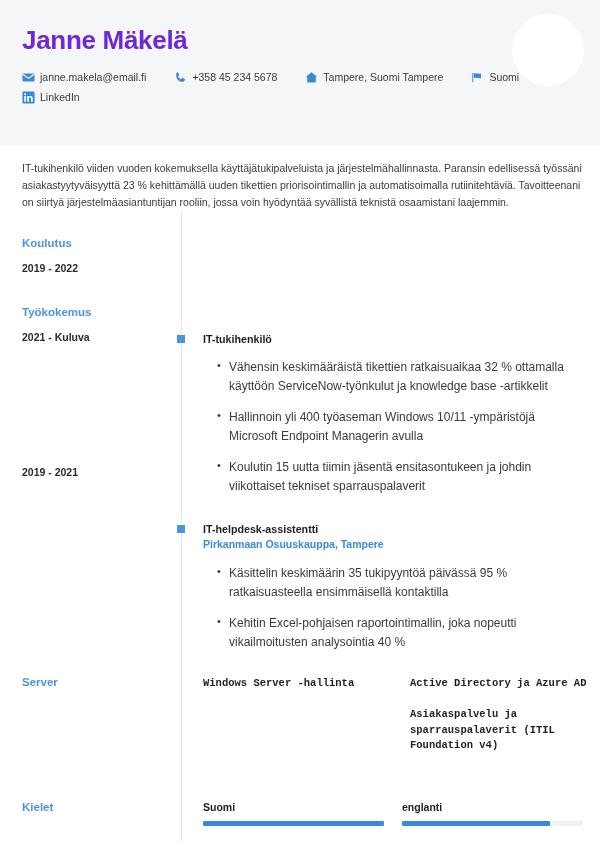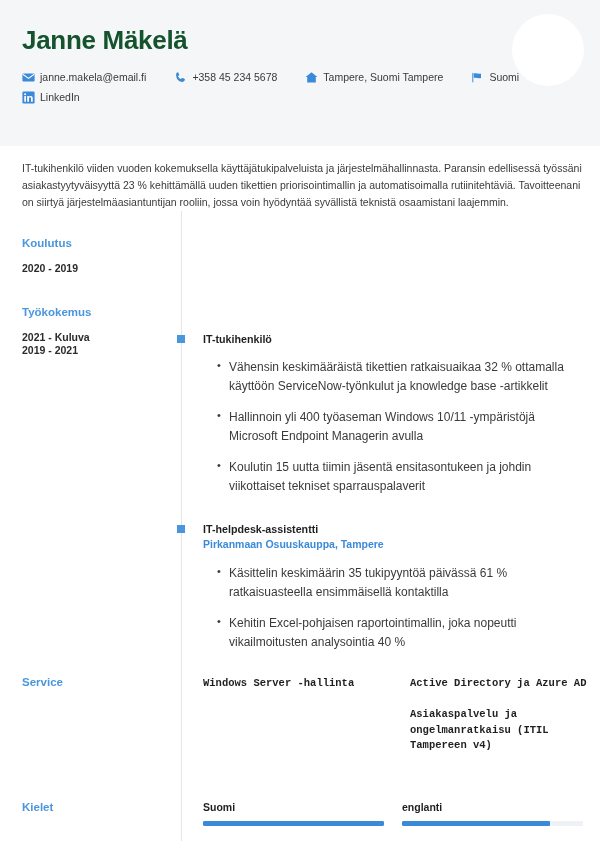--- a/index.html
+++ b/index.html
@@ -18,21 +18,21 @@
 
   
   .header {
     background: #f5f6f7;
     padding: 26px 22px 18px 22px;
     position: relative;
     height: 146px;
     box-sizing: border-box;
   }
   .name {
-    color: #14532d;
+    color: #6d28d9;
     font-size: 26px;
     font-weight: bold;
     letter-spacing: -0.3px;
     margin: 0 0 16px 0;
     line-height: 1.1;
   }
   .contact-rows {
     display: flex;
     flex-direction: column;
     gap: 7px;
@@ -288,32 +288,32 @@
 <div class="summary">
   <div>IT-tukihenkilö viiden vuoden kokemuksella käyttäjätukipalveluista ja järjestelmähallinnasta. Paransin edellisessä työssäni asiakastyytyväisyyttä 23 % kehittämällä uuden tikettien priorisointimallin ja automatisoimalla rutiinitehtäviä. Tavoitteenani on siirtyä järjestelmäasiantuntijan rooliin, jossa voin hyödyntää syvällistä teknistä osaamistani laajemmin.</div>
 </div>
 
 <div class="body-wrap">
   <div class="vline"></div>
 
   <div class="section sp-edu">
     <div class="col-left">
       <div class="sec-title">Koulutus</div>
-      <div class="date">2020 - 2019</div>
+      <div class="date">2019 - 2022</div>
     </div>
     <div class="col-right">
       <div style="height:26px"></div>
     </div>
   </div>
 
   <div class="section">
     <div class="col-left">
       <div class="sec-title">Työkokemus</div>
       <div class="date">2021 - Kuluva</div>
-      <div class="date" style="">2019 - 2021</div>
+      <div class="date" style="margin-top:122px">2019 - 2021</div>
     </div>
 
     <div class="col-right">
       <div style="height:26px"></div>
 
       <div class="entry">
         <span class="marker"></span>
         <div class="job-title">IT-tukihenkilö</div>
         <ul class="bullets">
           <li>Vähensin keskimääräistä tikettien ratkaisuaikaa 32 % ottamalla käyttöön ServiceNow-työnkulut ja knowledge base -artikkelit</li>
@@ -322,41 +322,41 @@
         </ul>
       </div>
 
       <div style="height:24px"></div>
 
       <div class="entry">
         <span class="marker"></span>
         <div class="job-title">IT-helpdesk-assistentti</div>
         <div class="org">Pirkanmaan Osuuskauppa, Tampere</div>
         <ul class="bullets">
-          <li>Käsittelin keskimäärin 35 tukipyyntöä päivässä 61 % ratkaisuasteella ensimmäisellä kontaktilla</li>
+          <li>Käsittelin keskimäärin 35 tukipyyntöä päivässä 95 % ratkaisuasteella ensimmäisellä kontaktilla</li>
           <li>Kehitin Excel-pohjaisen raportointimallin, joka nopeutti vikailmoitusten analysointia 40 %</li>
         </ul>
       </div>
     </div>
   </div>
 
   <div style="height:22px"></div>
 
   <div class="section sp-skills">
     <div class="col-left">
-      <div class="sec-title">Service</div>
+      <div class="sec-title">Server</div>
     </div>
     <div class="col-right">
       <div class="skills-grid">
         <div class="skills-col">
           <div class="skill">Windows Server -hallinta</div>
         </div>
         <div class="skills-col">
           <div class="skill">Active Directory ja Azure AD</div>
-          <div class="skill">Asiakaspalvelu ja ongelmanratkaisu (ITIL Tampereen v4)</div>
+          <div class="skill">Asiakaspalvelu ja sparrauspalaverit (ITIL Foundation v4)</div>
         </div>
       </div>
     </div>
   </div>
 
   <div style="height:14px"></div>
 
   <div class="section">
     <div class="col-left">
       <div class="sec-title">Kielet</div>

